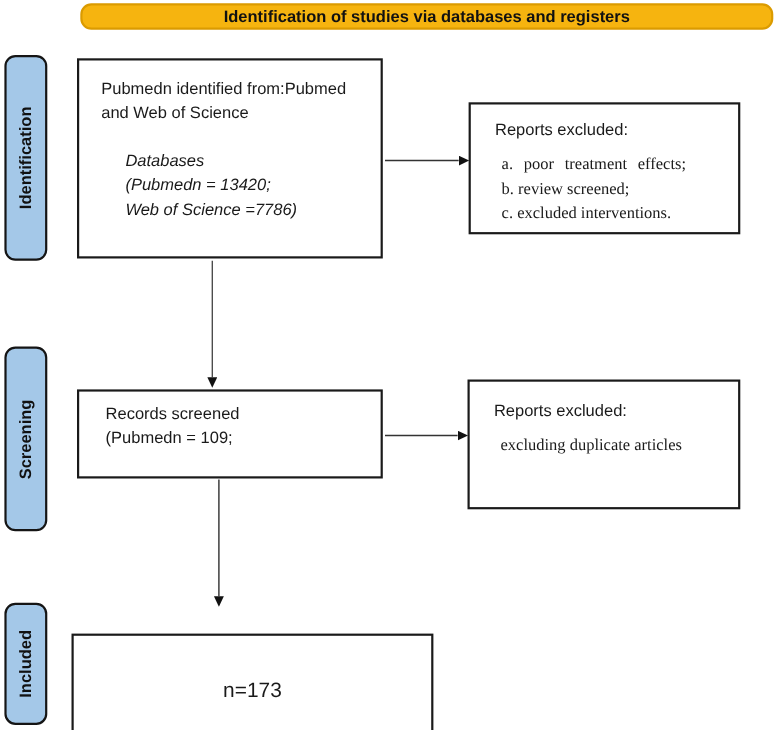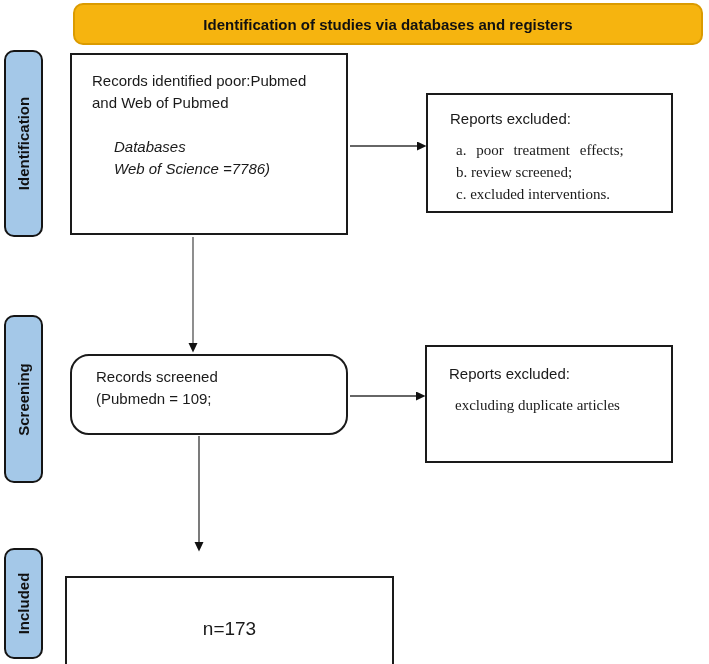--- a/index.html
+++ b/index.html
@@ -6,21 +6,21 @@
   .canvas {
     position:relative; width:709px; height:664px;
     background:#ffffff; overflow:hidden;
     font-family:"Liberation Sans", sans-serif;
     color:#1a1a1a;
     --banner-fill:#F6B40F; --banner-border:#DB9B00;
     --stage-fill:#A4C8E8; --box-border:#1a1a1a; --arrow:#333333;
   }
 
   .banner {
-    position:absolute; left:73px; top:3px; width:630px; height:42px;
+    position:absolute; left:73px; top:3px; width:630px; height:24px;
     background:var(--banner-fill);
     border:2px solid var(--banner-border);
     border-radius:10px;
     box-sizing:border-box;
     display:flex; align-items:center; justify-content:center;
     font-size:15px; font-weight:bold; color:#111;
   }
 
   .stage {
     position:absolute; left:4px; width:39px;
@@ -40,21 +40,21 @@
   .stage-included       { top:548px; height:111px; }
 
   .box {
     position:absolute; background:#ffffff;
     border:2px solid var(--box-border);
     box-sizing:border-box;
     font-size:15px; line-height:22px;
   }
   .box-identified { left:70px; top:53px;  width:278px; height:182px; padding:15px 8px 0 20px; }
   .box-excluded-top { left:426px; top:93px; width:247px; height:120px; padding:13px 6px 0 22px; }
-  .box-screened   { left:70px; top:354px; width:278px; height:81px;  padding:10px 8px 0 24px;border-radius:19px; }
+  .box-screened   { left:70px; top:354px; width:278px; height:81px;  padding:10px 8px 0 24px; }
   .box-excluded-mid { left:425px; top:345px; width:248px; height:118px; padding:16px 6px 0 22px; }
   .box-included   { left:65px; top:576px; width:329px; height:106px;
                     display:flex; align-items:center; justify-content:center;
                     font-size:19px; }
 
   .line { min-height:22px; }
   .blank { min-height:22px; }
   .gap { height:9px; }
   .indent { margin-left:22px;font-style:italic; }
   .excl-item { margin-left:6px;font-family:Liberation Serif, serif; }
@@ -73,24 +73,25 @@
     <span>Identification</span>
   </div>
   <div class="stage stage-screening">
     <span>Screening</span>
   </div>
   <div class="stage stage-included">
     <span>Included</span>
   </div>
 
   <div class="box box-identified">
-    <div class="line">Records identified poor:Pubmed</div>
-    <div class="line">and Web of Pubmed</div>
+    <div class="line">Pubmedn identified from:Pubmed</div>
+    <div class="line">and Web of Science</div>
     <div class="line blank"></div>
     <div class="line indent">Databases</div>
+    <div class="line indent">(Pubmedn = 13420;</div>
     <div class="line indent">Web of Science =7786)</div>
   </div>
 
   <div class="box box-excluded-top">
     <div class="line">Reports excluded:</div>
     <div class="gap"></div>
     <div class="line excl-item first">a. poor treatment effects;</div>
     <div class="line excl-item">b. review screened;</div>
     <div class="line excl-item">c. excluded interventions.</div>
   </div>

